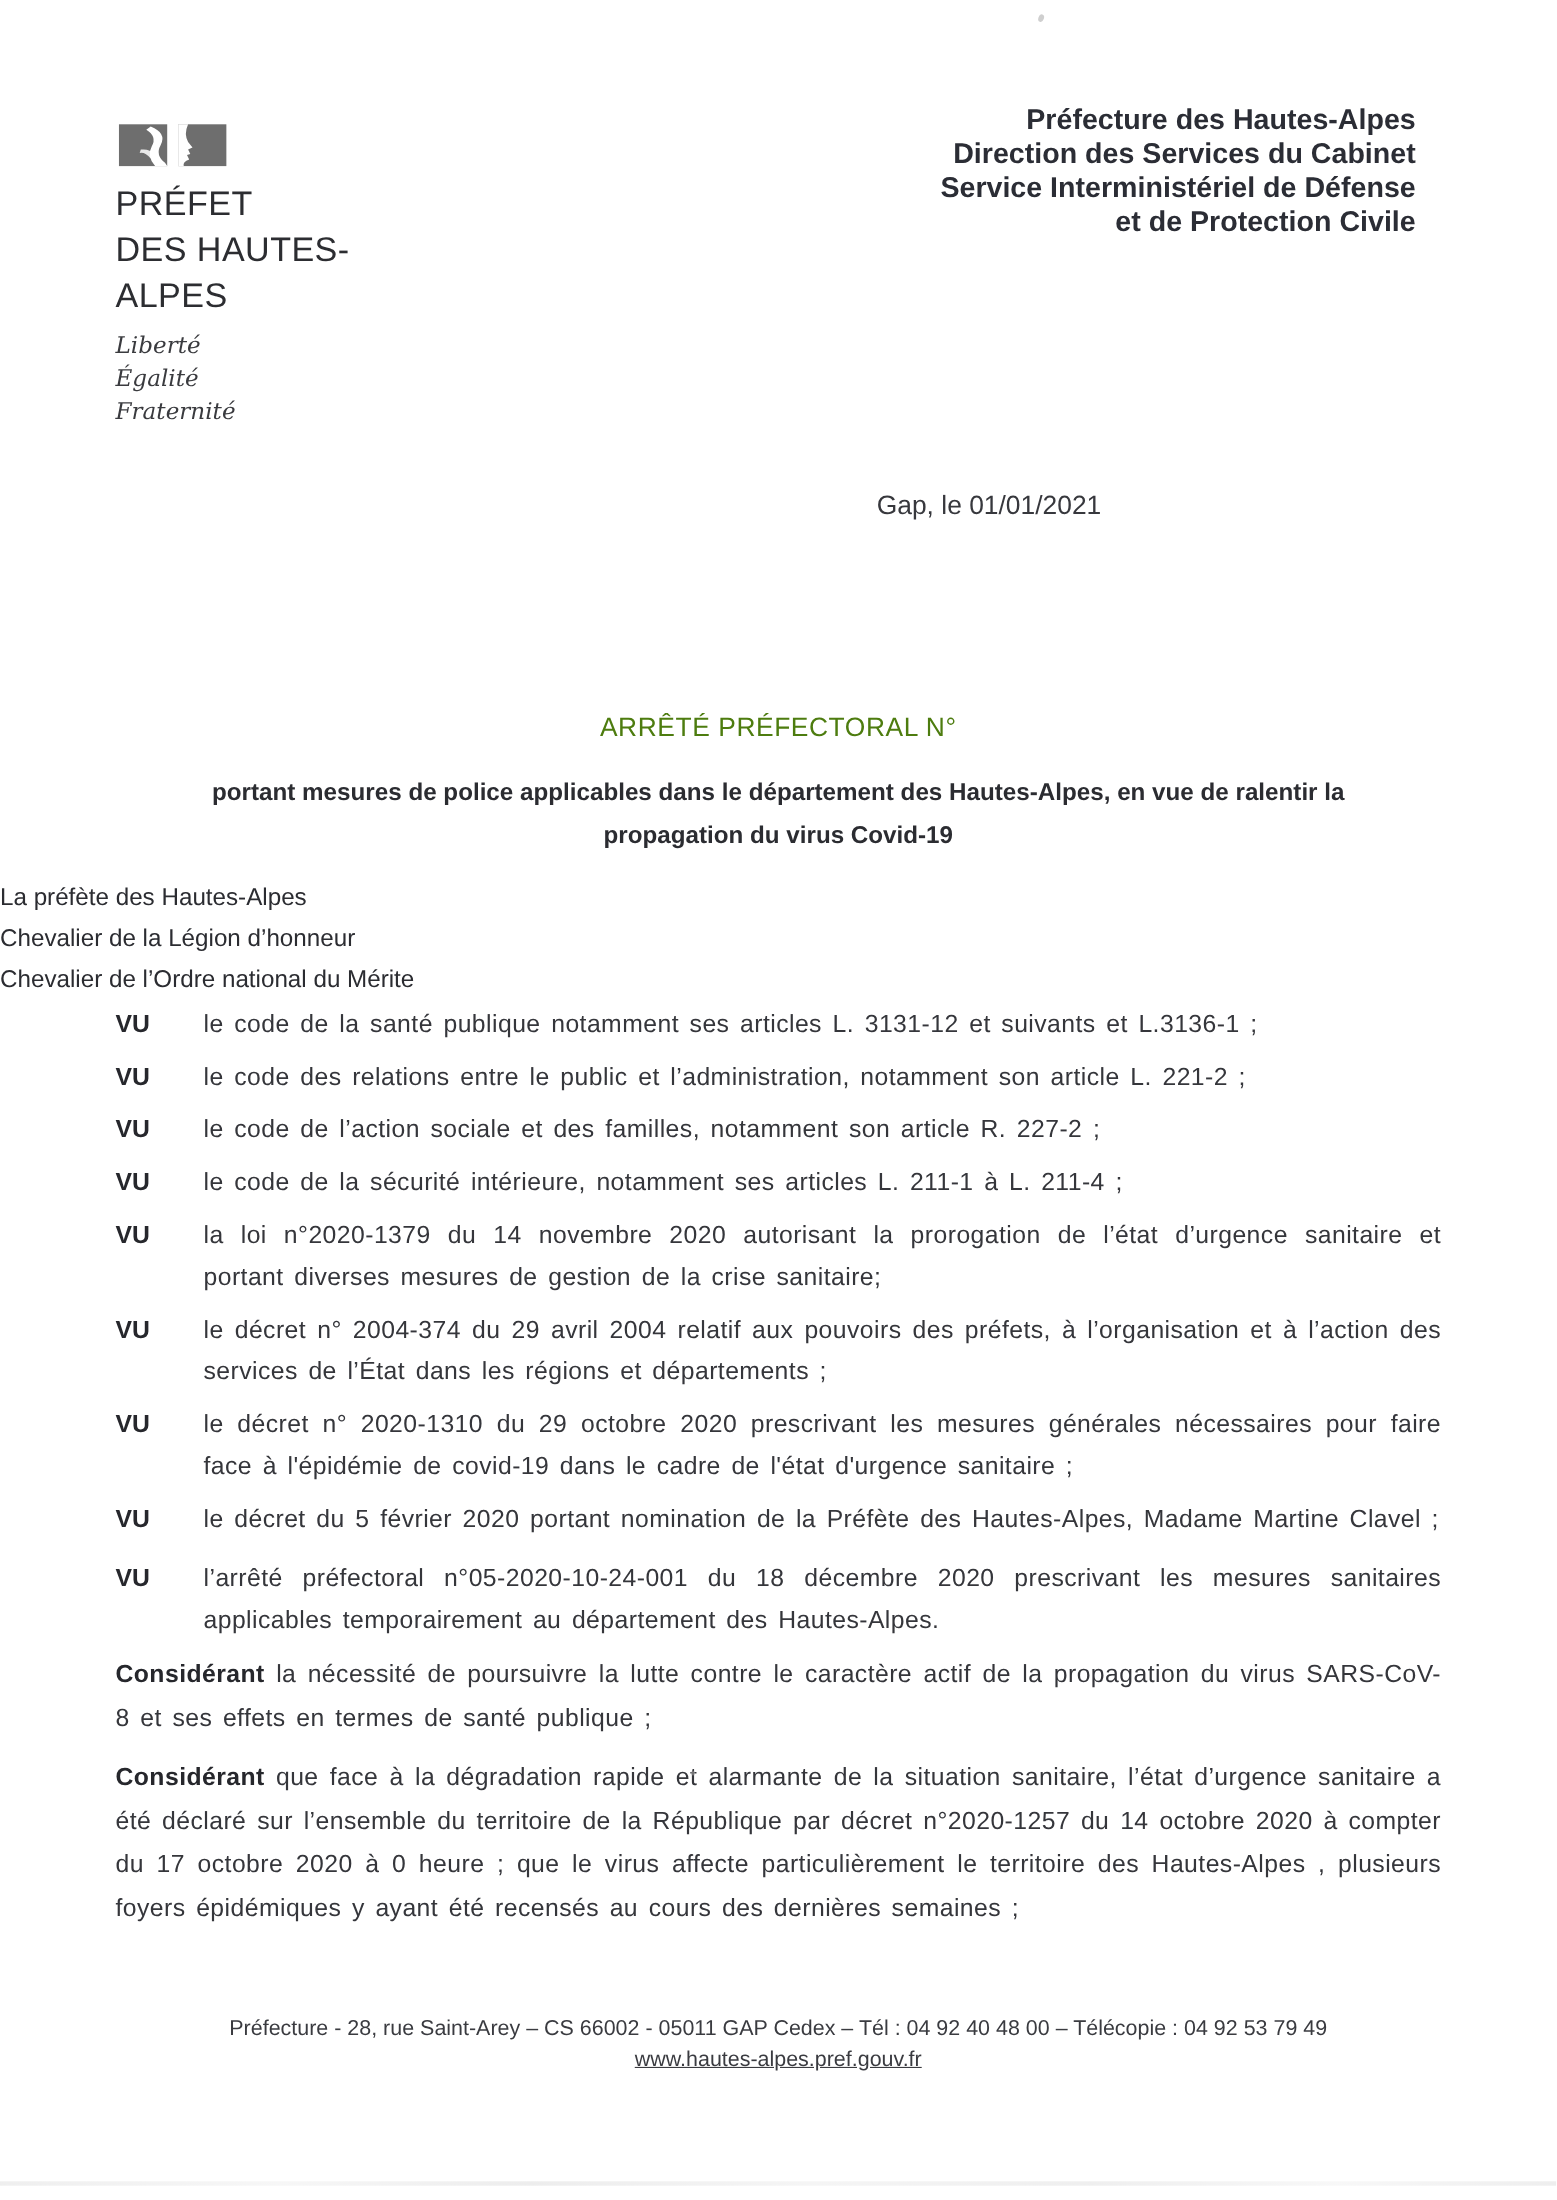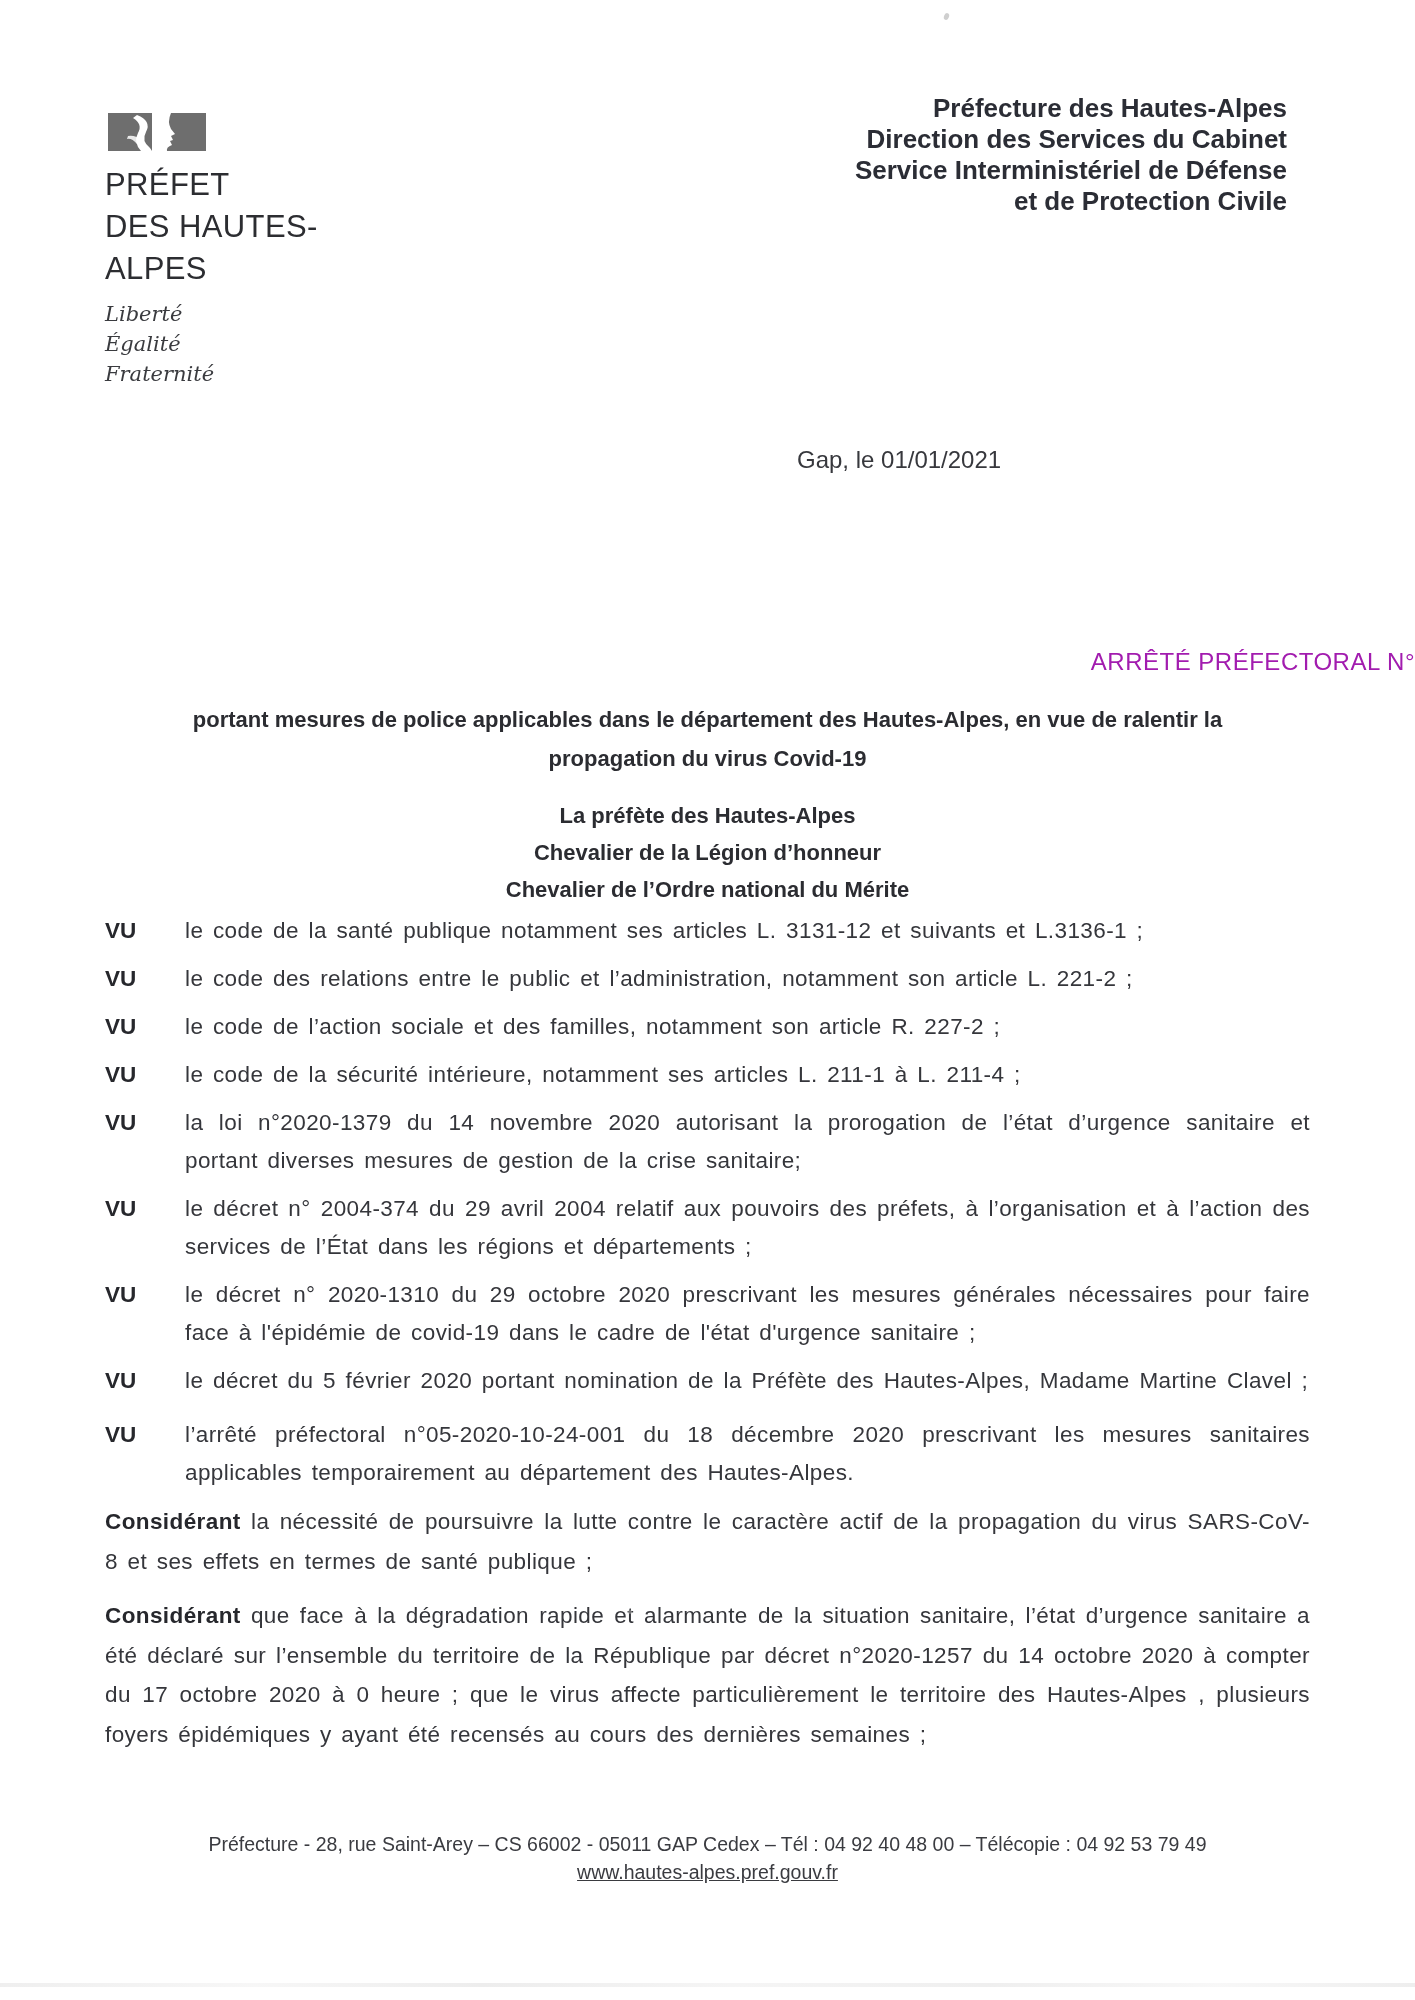--- a/index.html
+++ b/index.html
@@ -24,30 +24,30 @@
     position:absolute;right:128px;top:93px;
     text-align:right;font-weight:700;font-size:26px;line-height:31px;color:#2b2d35;
   }
 
   
   .dateline{position:absolute;left:797px;top:446px;font-size:24px;color:#37383d;}
 
   
   .doc-title{
     position:absolute;left:0;right:0;top:648px;
-    text-align:right;font-size:24px;font-weight:500;letter-spacing:.5px;color:#a21caf;
+    text-align:center;font-size:24px;font-weight:500;letter-spacing:.5px;color:#4d7c0f;
   }
   .doc-subtitle{
     position:absolute;left:0;right:0;top:700px;
     margin:0 auto;max-width:1160px;
     text-align:center;font-weight:700;font-size:22px;line-height:39px;color:#2b2c31;
   }
   .authority{
     position:absolute;left:0;right:0;top:797px;
-    text-align:center;font-weight:700;font-size:22px;line-height:37px;color:#2b2c31;
+    font-weight:400;font-size:22px;line-height:37px;color:#2b2c31;
   }
 
   
   .body-flow{position:absolute;left:105px;right:105px;top:912px;font-size:22.5px;}
   .vu-row{display:grid;grid-template-columns:80px 1fr;margin:0 0 10px 0;}
   .vu-row:nth-child(2){margin-top:6px;}
   .vu-row:nth-child(4){margin-top:8px;}
   .vu-row:nth-child(9){margin-top:16px;}
   .vu-label{font-weight:700;line-height:38px;color:#26272c;}
   .vu-text{margin:0;line-height:38px;text-align:justify;letter-spacing:.4px;word-spacing:3px;}

